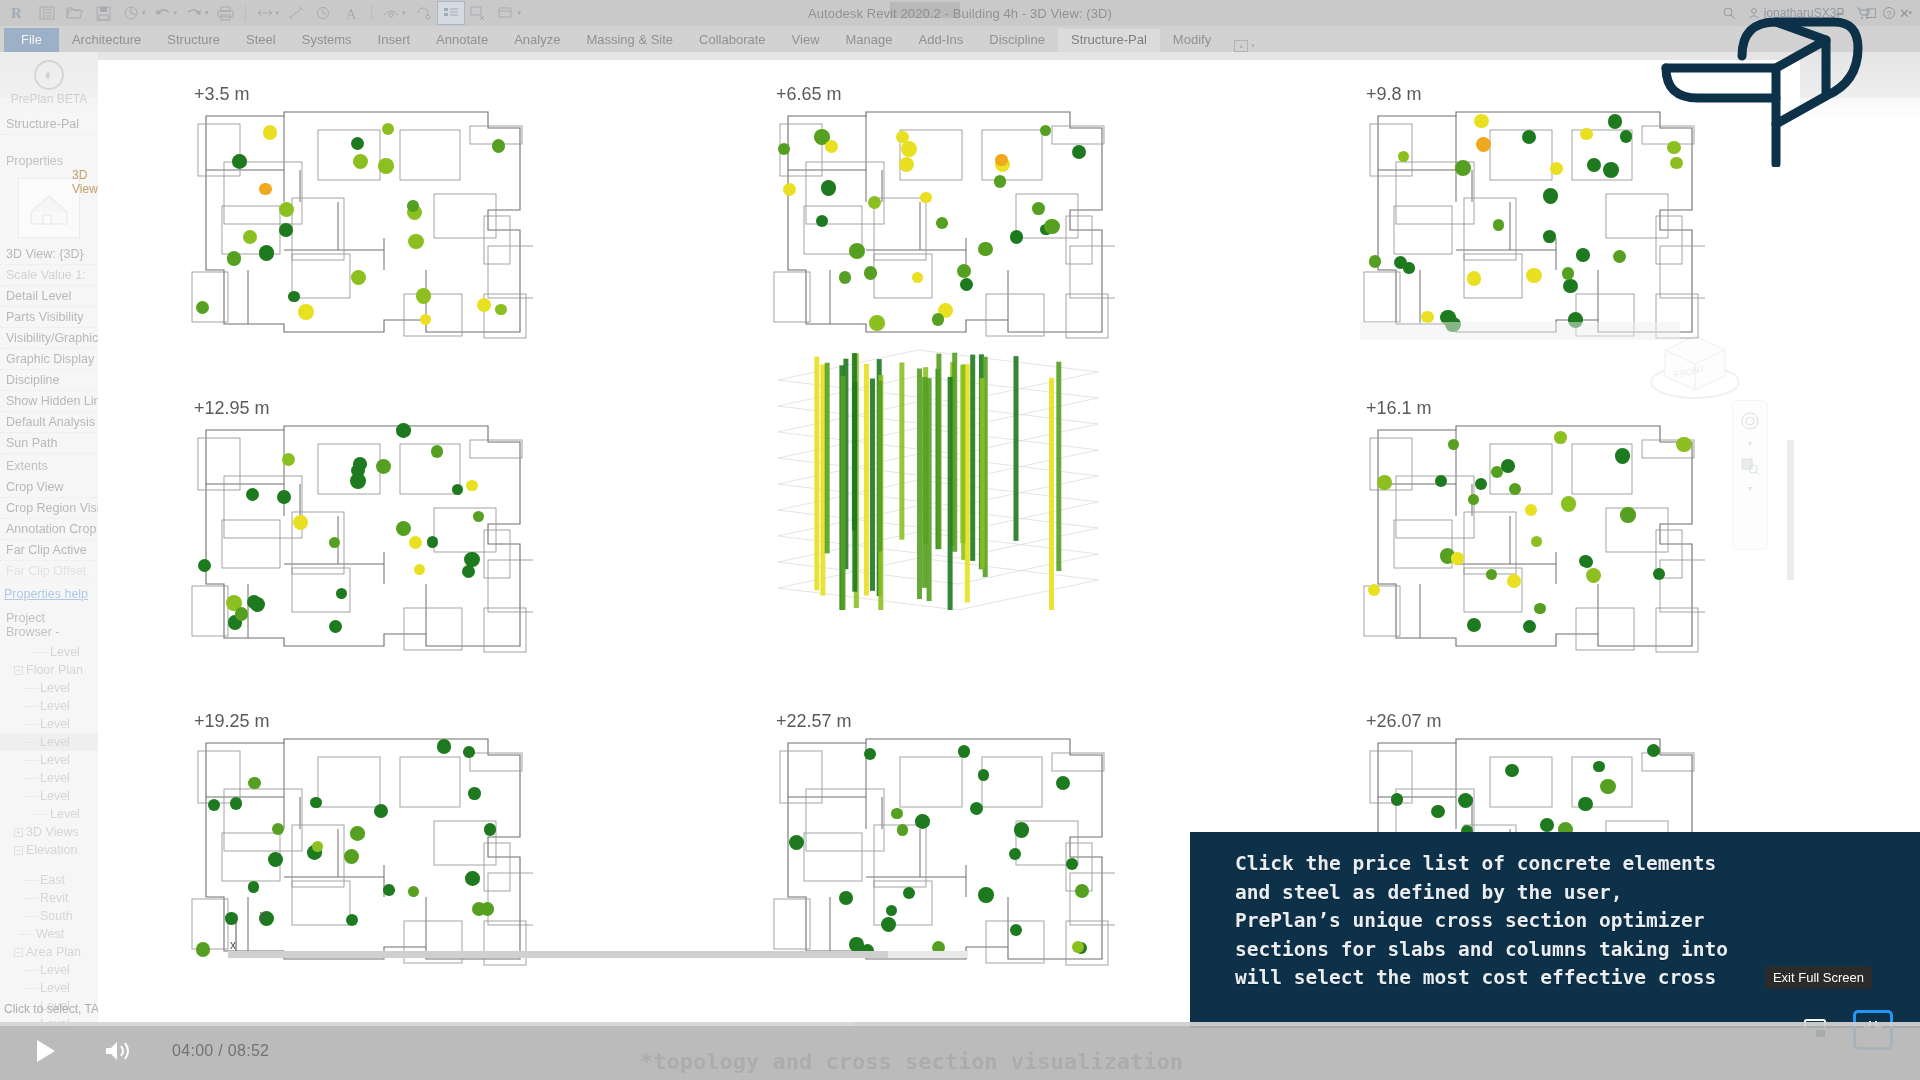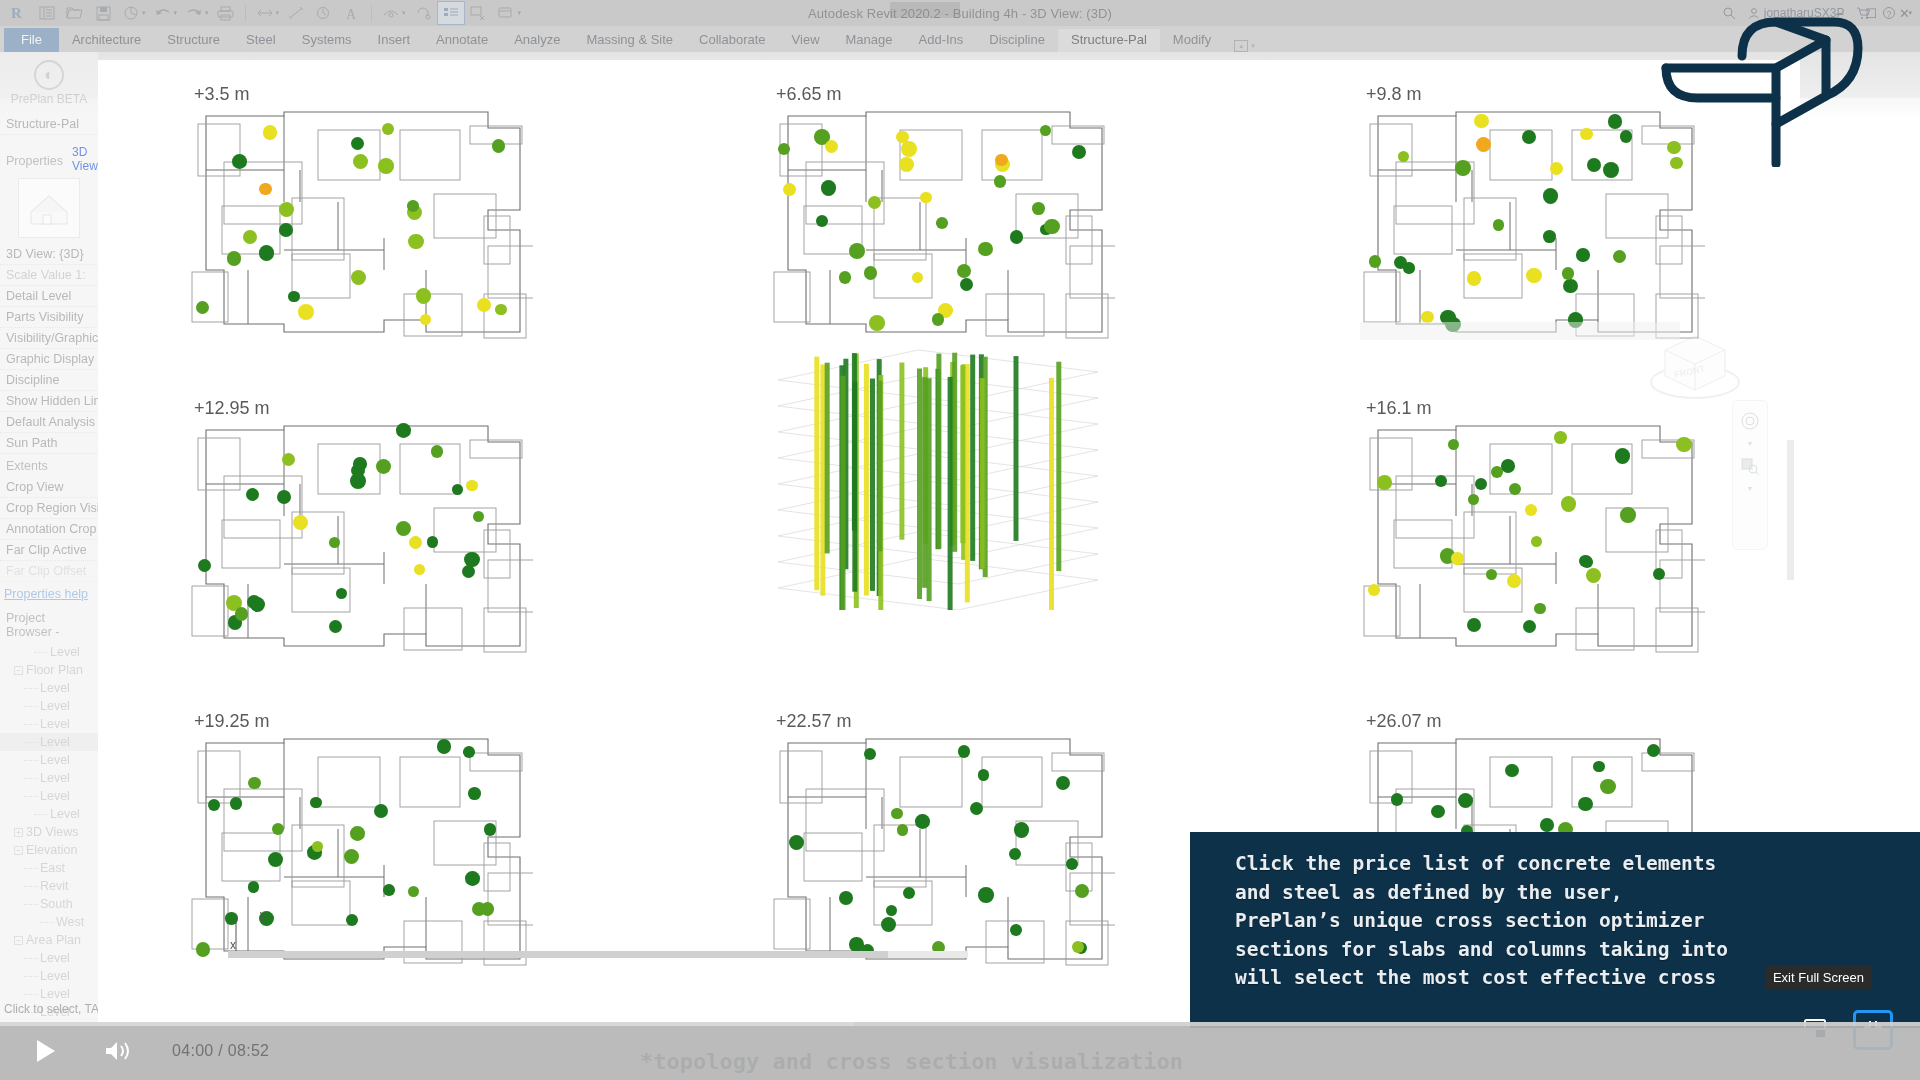--- a/index.html
+++ b/index.html
@@ -82,21 +82,21 @@
   }
   .preplan-name{ font-size:12px; color:#bcbcbc; }
   .lp-row { padding:3px 6px; border-bottom:1px dotted #dcdcdc; white-space:nowrap; overflow:hidden;}
   .lp-head { padding:5px 6px 4px 6px; color:#9b9b9b; }
   .lp-sub { color:#b8b8b8; }
   .prop-thumb{
     margin:6px auto; width:62px;height:60px;border:1px solid #e0e0e0;background:#fafafa;
     display:flex;align-items:center;justify-content:center;
   }
   .prop-thumb svg{opacity:.35;}
-  .prop-3dv{ position:absolute; left:72px; top:93px; font-size:12px; color:#1d4ed8;}
+  .prop-3dv{ position:absolute; left:72px; top:116px; font-size:12px; color:#a16207;}
   .lp-link{ color:#7fa8d8; text-decoration:underline; padding:5px 4px; font-size:12.5px;}
   .tree-row{ padding:2px 4px; white-space:nowrap; font-size:12.5px; color:#bdbdbd; }
   .tree-row.sel{ background:#e6e6e6; }
   .tbox{display:inline-block;width:9px;height:9px;border:1px solid #cfcfcf;font-size:8px;line-height:7px;text-align:center;color:#b5b5b5;margin-right:3px;vertical-align:middle;}
   .dash{display:inline-block;width:14px;border-top:1px dotted #cfcfcf;vertical-align:middle;margin-right:2px;}
 
   .statusbar{
     position:absolute; left:0; bottom:58px; width:340px; height:20px;
     font-size:12px; color:#aeaeae; padding-left:4px; white-space:nowrap; overflow:hidden;
   }
@@ -423,24 +423,24 @@
           <div class="tree-row" style="padding-left: 24px;"><span class="dash"></span><span>Level</span></div>
           <div class="tree-row" style="padding-left: 24px;"><span class="dash"></span><span>Level</span></div>
           <div class="tree-row" style="padding-left: 24px;"><span class="dash"></span><span>Level</span></div>
           <div class="tree-row sel" style="padding-left: 24px;"><span class="dash"></span><span>Level</span></div>
           <div class="tree-row" style="padding-left: 24px;"><span class="dash"></span><span>Level</span></div>
           <div class="tree-row" style="padding-left: 24px;"><span class="dash"></span><span>Level</span></div>
           <div class="tree-row" style="padding-left: 24px;"><span class="dash"></span><span>Level</span></div>
           <div class="tree-row" style="padding-left: 34px;"><span class="dash"></span><span>Level</span></div>
           <div class="tree-row" style="padding-left: 14px;"><span class="tbox">+</span><span>3D Views</span></div>
           <div class="tree-row" style="padding-left: 14px;"><span class="tbox">−</span><span>Elevation</span></div>
-          <div class="tree-row" style="padding-left: 24px;"><span class="dash"></span><span>East</span></div>
+          <div class="tree-row" style="padding-left: 24px; margin-top: 12px;"><span class="dash"></span><span>East</span></div>
           <div class="tree-row" style="padding-left: 24px;"><span class="dash"></span><span>Revit</span></div>
           <div class="tree-row" style="padding-left: 24px;"><span class="dash"></span><span>South</span></div>
-          <div class="tree-row" style="padding-left: 40px;"><span class="dash"></span><span>West</span></div>
+          <div class="tree-row" style="padding-left: 20px;"><span class="dash"></span><span>West</span></div>
           <div class="tree-row" style="padding-left: 14px;"><span class="tbox">−</span><span>Area Plan</span></div>
           <div class="tree-row" style="padding-left: 24px;"><span class="dash"></span><span>Level</span></div>
           <div class="tree-row" style="padding-left: 24px;"><span class="dash"></span><span>Level</span></div>
           <div class="tree-row" style="padding-left: 24px;"><span class="dash"></span><span>Level</span></div>
           <div class="tree-row" style="padding-left: 24px;"><span class="dash"></span><span>Level</span></div>
         </div>
     </div>
 
     <div class="statusbar">Click to select, TAB</div>
 

